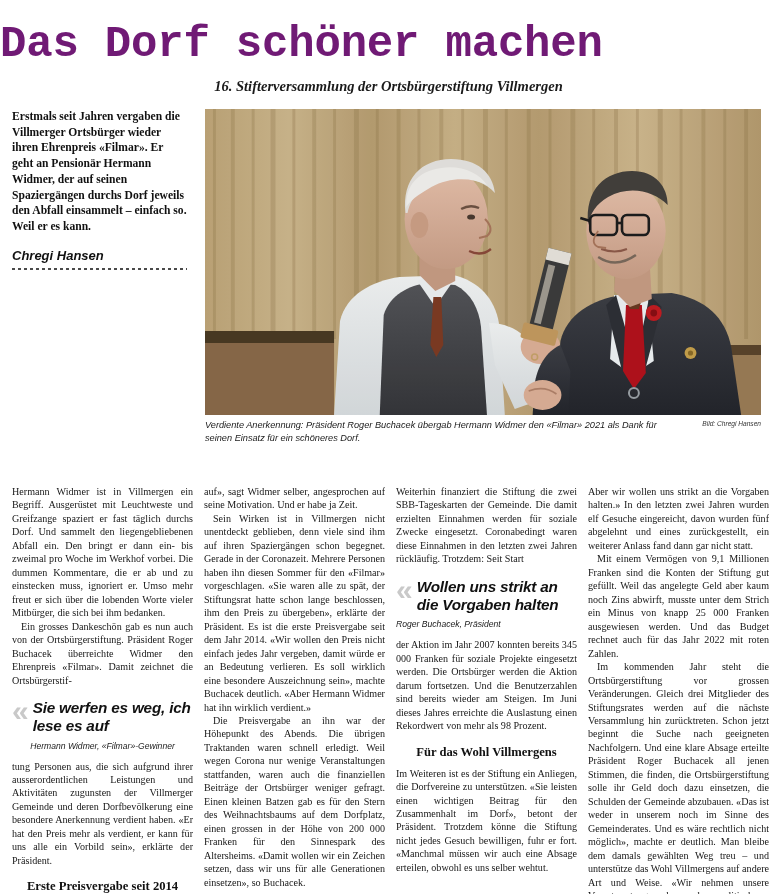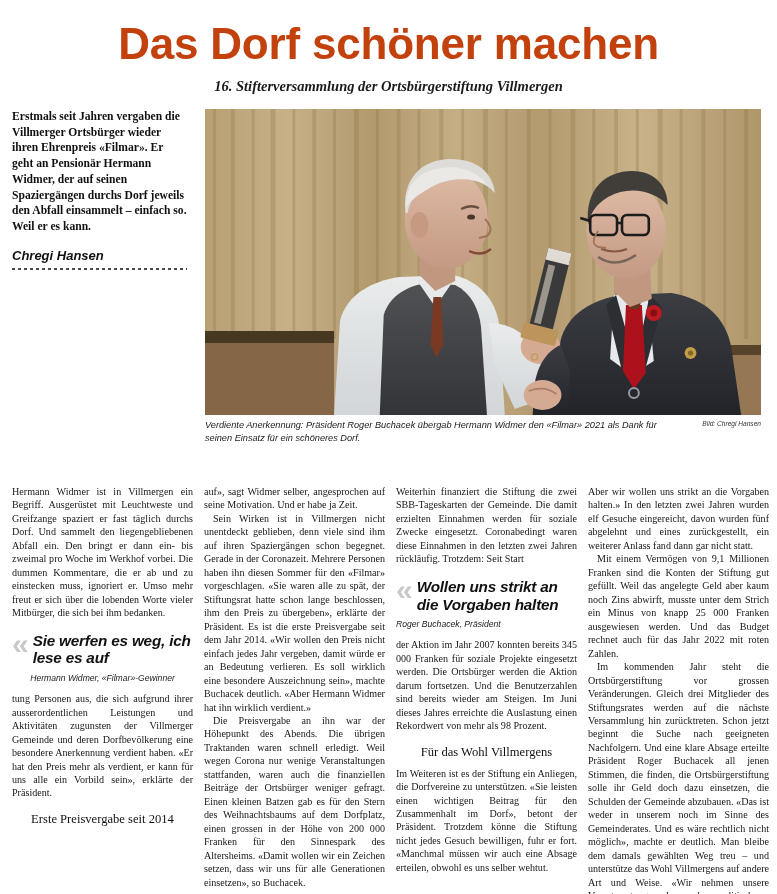--- a/index.html
+++ b/index.html
@@ -17,28 +17,28 @@
   .page {
     position: relative;
     width: 777px;
     height: 894px;
     background: #fff;
     box-sizing: border-box;
   }
 
   
   .headline {
-    text-align: center;
-    font-family: Liberation Sans, sans-serif;
+    text-align: left;
+    font-family: Liberation Mono, monospace;
     font-weight: 700;
     font-size: 44px;
     line-height: 1.02;
     letter-spacing: -0.2px;
     margin: 22px 0 0 0;
-    color: #c2410c;
+    color: #701a75;
   }
   .subhead {
     text-align: center;
     font-family: "Liberation Serif", serif;
     font-style: italic;
     font-weight: 700;
     font-size: 14.5px;
     margin: 11px 0 0 0;
     color: #1a1a1a;
   }
@@ -142,21 +142,21 @@
     margin: 0;
     text-align: justify;
     text-justify: inter-word;
     color: #171717;
     hyphens: manual;
   }
   .col p + p { text-indent: 9px; }
   .col p.noindent + p { text-indent: 9px; }
   .subtitle {
     font-family: "Liberation Serif", serif;
-    font-weight: 400;
+    font-weight: 700;
     font-size: 12.6px;
     text-align: center;
     margin: 12px 0 7px 0;
     color: #111;
   }
 
   
   .pullquote {
     margin: 12px 0 0 0;
     position: relative;
@@ -363,20 +363,21 @@
         <div class="cap">Verdiente Anerkennung: Präsident Roger Buchacek übergab Hermann Widmer den «Filmar» 2021 als Dank für seinen Einsatz für ein schöneres Dorf.</div>
         <div class="credit">Bild: Chregi Hansen</div>
       </div>
     </div>
   </div>
 
   <div class="columns">
 
     <div class="col">
       <p class="noindent">Hermann Widmer ist in Villmergen ein Begriff. Ausgerüstet mit Leuchtweste und Greifzange spaziert er fast täglich durchs Dorf. Und sammelt den liegengebliebenen Abfall ein. Den bringt er dann ein- bis zweimal pro Woche im Werkhof vorbei. Die dummen Kommentare, die er ab und zu einstecken muss, ignoriert er. Umso mehr freut er sich über die lobenden Worte vieler Mitbürger, die sich bei ihm bedanken.</p>
+      <p>Ein grosses Dankeschön gab es nun auch von der Ortsbürgerstiftung. Präsident Roger Buchacek überreichte Widmer den Ehrenpreis «Filmar». Damit zeichnet die Ortsbürgerstif-</p>
 
       <div class="pullquote">
         <div class="pq-inner">
           <span class="pq-mark">«</span>
           <span class="pq-text">Sie werfen es weg, ich lese es auf</span>
         </div>
         <div class="pq-attr">Hermann Widmer, «Filmar»-Gewinner</div>
       </div>
       <div class="pq-spacer"></div>
 

